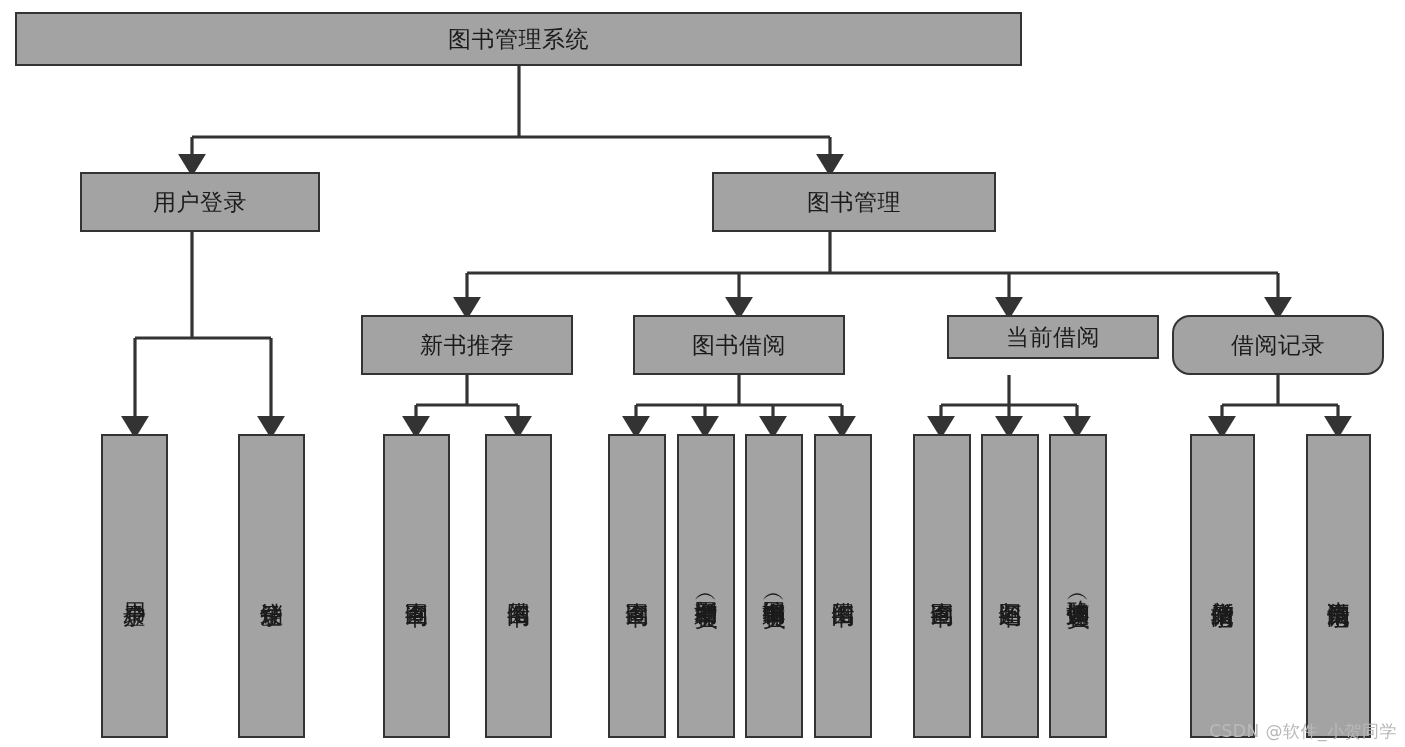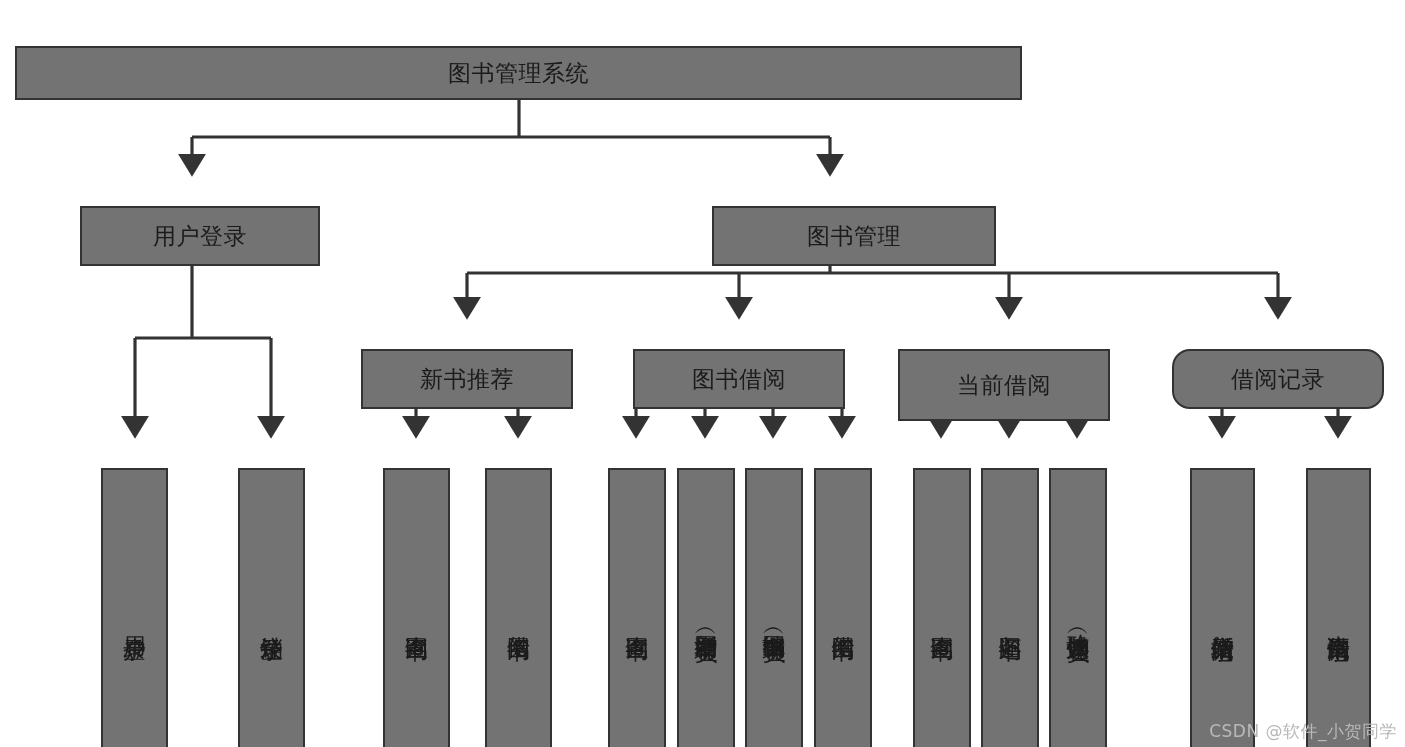--- a/index.html
+++ b/index.html
@@ -23,27 +23,26 @@
     position: absolute;
     left: 0;
     top: 0;
     width: 1405px;
     height: 747px;
     pointer-events: none;
   }
   .node {
     position: absolute;
     box-sizing: border-box;
-    background: #737373;
+    background: #a3a3a3;
     border: 2.5px solid #333333;
     display: flex;
     align-items: center;
     justify-content: center;
     overflow: hidden;
-    margin-top: 34px;
   }
   .node-label {
     color: #1b1b1b;
     text-align: center;
     line-height: 1.16;
     letter-spacing: 0.5px;
     white-space: nowrap;
   }
   .node.horizontal .node-label {
     font-size: 23px;
@@ -138,21 +137,21 @@
   <div class="node horizontal" style="left:712px; top:172px; width:284px; height:60px;">
     <span class="node-label">图书管理</span>
   </div>
 
   <div class="node horizontal" style="left:633px; top:315px; width:212px; height:60px;">
     <span class="node-label">图书借阅</span>
   </div>
   <div class="node horizontal" style="left:361px; top:315px; width:212px; height:60px;">
     <span class="node-label">新书推荐</span>
   </div>
-  <div class="node horizontal" style="left:898px; top:315px; width:212px; height:72px;">
+  <div class="node horizontal" style="left:947px; top:315px; width:212px; height:44px;">
     <span class="node-label">当前借阅</span>
   </div>
   <div class="node horizontal" style="left:1172px; top:315px; width:212px; height:60px;border-radius:18px;">
     <span class="node-label">借阅记录</span>
   </div>
 
   <div class="node vertical" style="left:101px; top:434px; width:67px; height:304px;">
     <span class="node-label">用户登录</span>
   </div>
   <div class="node vertical" style="left:238px; top:434px; width:67px; height:304px;">

